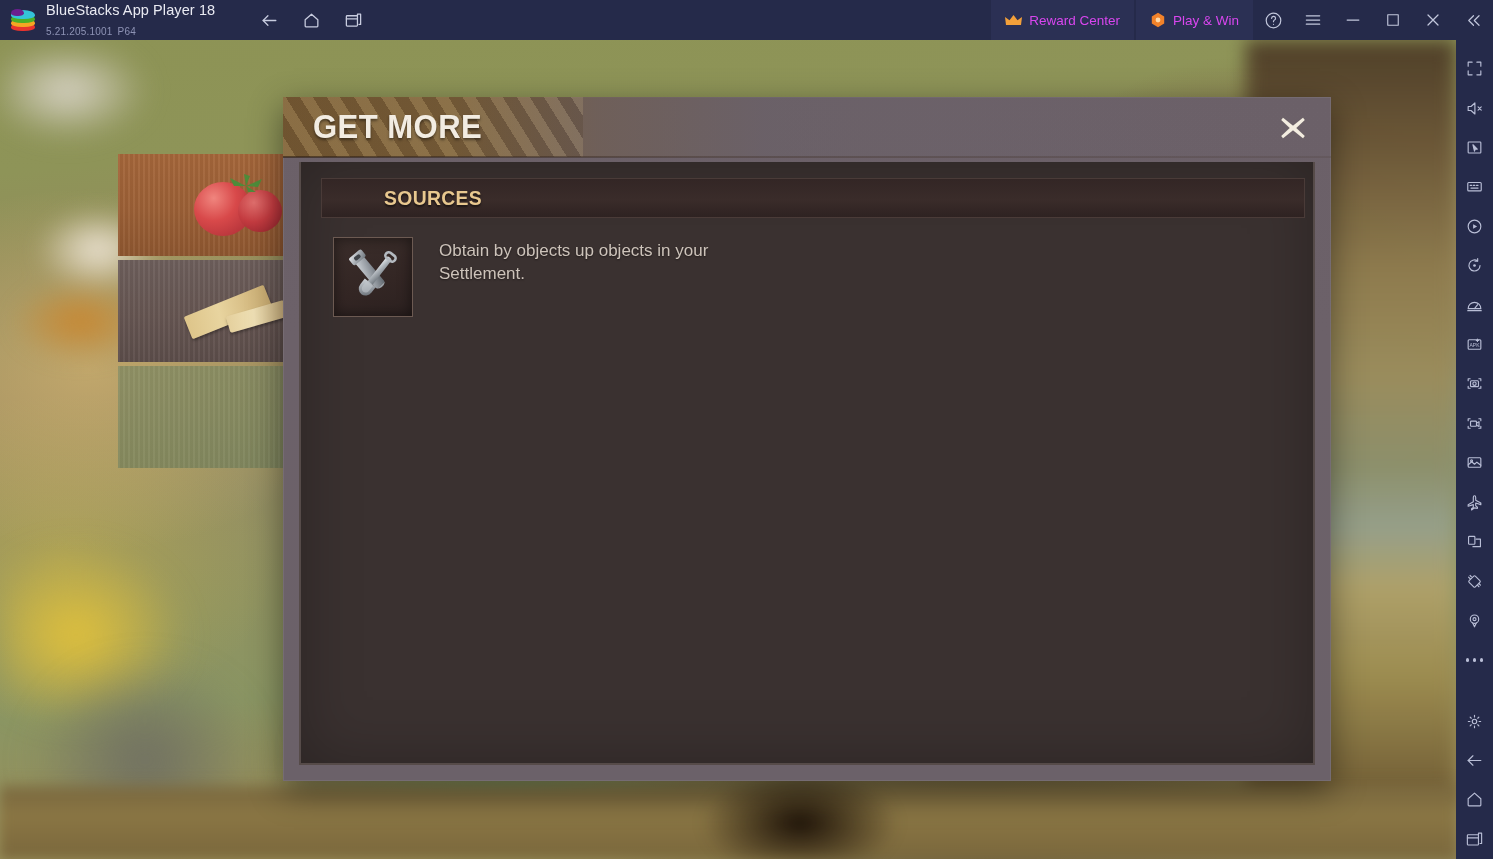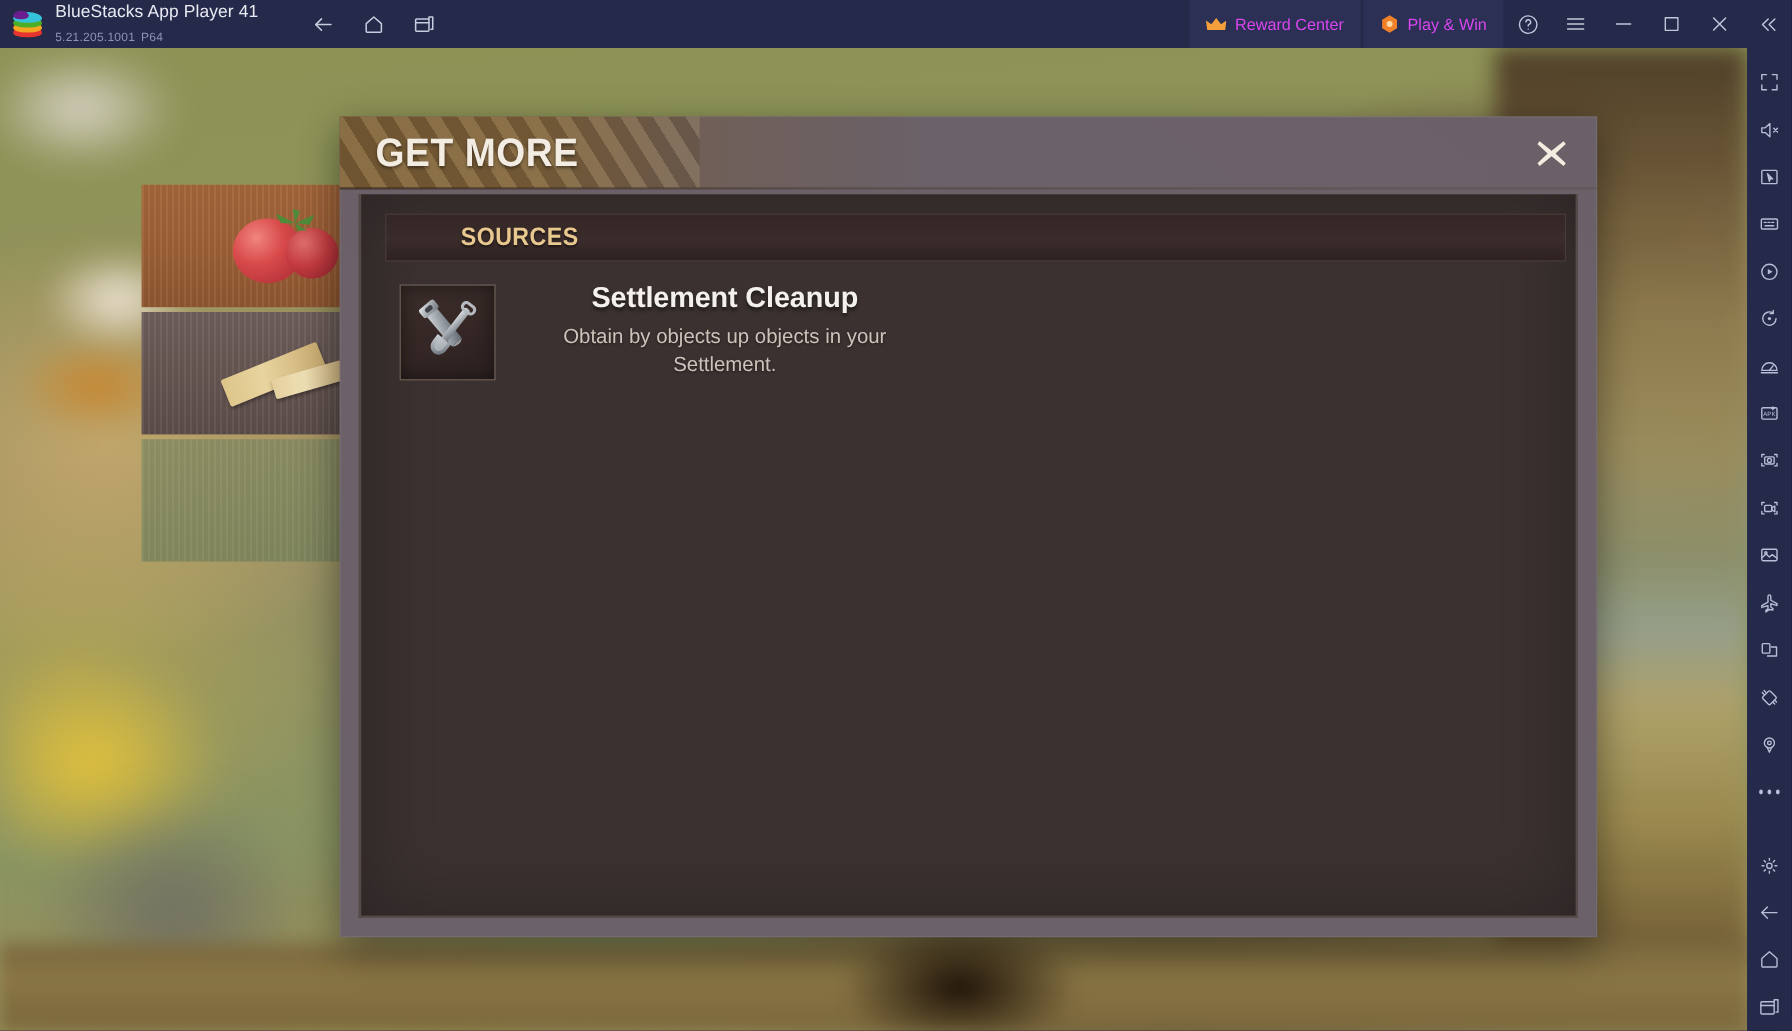--- a/index.html
+++ b/index.html
@@ -141,21 +141,20 @@
     box-shadow:0 2px 3px rgba(0,0,0,.35); }
   .plank-1{ width:86px; height:24px; left:2px; top:20px; transform:rotate(-22deg); }
   .plank-2{ width:60px; height:17px; left:44px; top:28px; transform:rotate(-16deg);
     background:linear-gradient(100deg,#e4cf9c 0%, #efe0b5 45%, #cdb07a 100%); }
 
   
   .dialog{
     position:absolute; left:283px; top:97px; width:1048px; height:684px; z-index:20;
     background:linear-gradient(180deg,#6b6068 0%, #6c6169 35%, #6b6169 100%);
     box-shadow:0 10px 32px rgba(0,0,0,.45);
-    text-align:center;
   }
   .dlg-frame{ position:absolute; inset:0; border:1px solid rgba(255,255,255,.07); }
 
   .dlg-header{
     position:absolute; left:0; top:0; width:1048px; height:60px;
     background:linear-gradient(90deg,
        rgba(122,92,52,.95) 0%, rgba(124,96,56,.92) 16%,
        rgba(112,95,84,.75) 30%, rgba(106,97,103,.55) 46%,
        rgba(108,99,106,.35) 62%, rgba(109,100,108,.15) 80%,
        rgba(110,101,109,0) 100%);
@@ -299,21 +298,21 @@
 
   <div class="titlebar">
     <div class="bs-logo">
       <i class="bs-l1"></i>
         <i class="bs-l2"></i>
         <i class="bs-l3"></i>
         <i class="bs-l4"></i>
         <i class="bs-l5"></i>
     </div>
     <div class="bs-title-wrap">
-      <div class="bs-title">BlueStacks App Player 41</div>
+      <div class="bs-title">BlueStacks App Player 18</div>
       <div class="bs-ver">
         <span style="margin-left:0">5.21.205.1001</span><span>P64</span>
       </div>
     </div>
 
     <div class="nav-icons">
       <div class="nav-btn">
         <svg viewBox="0 0 24 24">
             <path d="M20 12H4"></path>
             <path d="M10 6l-6 6 6 6"></path>
@@ -433,21 +432,20 @@
             <g transform="rotate(38 34 34)">
               <rect x="31" y="8" width="6" height="34" rx="2.4" fill="url(#met)"></rect>
               <rect x="28.5" y="4" width="11" height="6.5" rx="3" fill="none" stroke="#b4bac0" stroke-width="2.6"></rect>
               <path d="M27 40 h14 v7 a7 7.5 0 0 1 -14 0 z" fill="url(#met2)"></path>
               <path d="M30 41 h8 v6 a4 4.5 0 0 1 -8 0 z" fill="#c3c9ce" opacity=".55"></path>
             </g>
           </svg>
         </div>
 
         <div class="src-text">
-          <div class="src-title">Settlement Cleanup</div>
           <div class="src-desc">Obtain by objects up objects in your Settlement.</div>
         </div>
 
       </div>
     </div>
   </div>
 
   <div class="sidebar">
     <div class="sb-gap"></div>
     <div class="sb-item">

